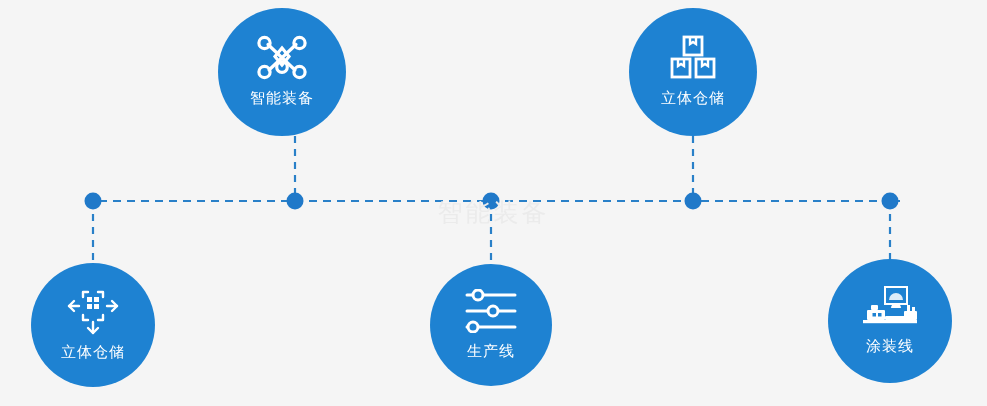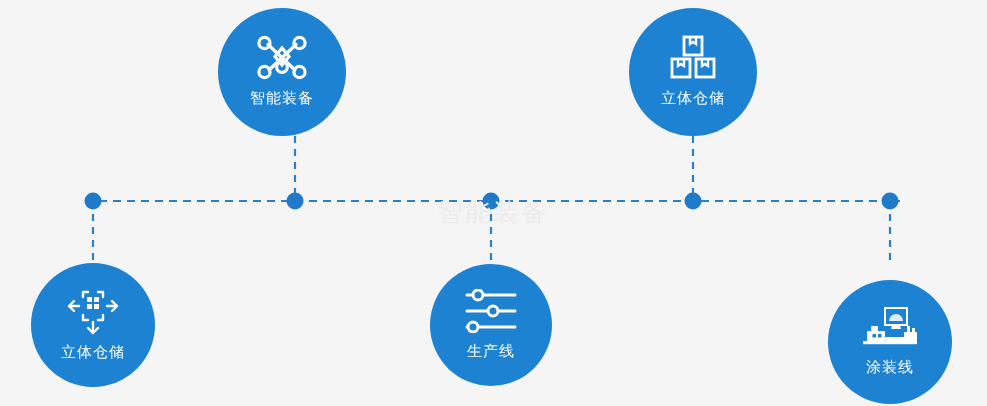--- a/index.html
+++ b/index.html
@@ -76,21 +76,21 @@
     left: 31px; top: 263px; width: 124px; height: 124px;
   }
   .c-sorting .node-icon { margin-bottom: 7px; }
 
   .c-production {
     left: 430px; top: 264px; width: 122px; height: 122px; text-align: center;
   }
   .c-production .node-icon { margin-bottom: 9px; }
 
   .c-painting {
-    left: 828px; top: 280px; width: 124px; height: 124px;
+    left: 828px; top: 259px; width: 124px; height: 124px;
   }
   .c-painting .node-icon { margin-bottom: 9px; }
 </style>
 </head>
 <body>
 
 <div id="diagram">
 
   <svg class="connector-layer" viewBox="0 0 987 406" width="987" height="406" xmlns="http://www.w3.org/2000/svg">
 

